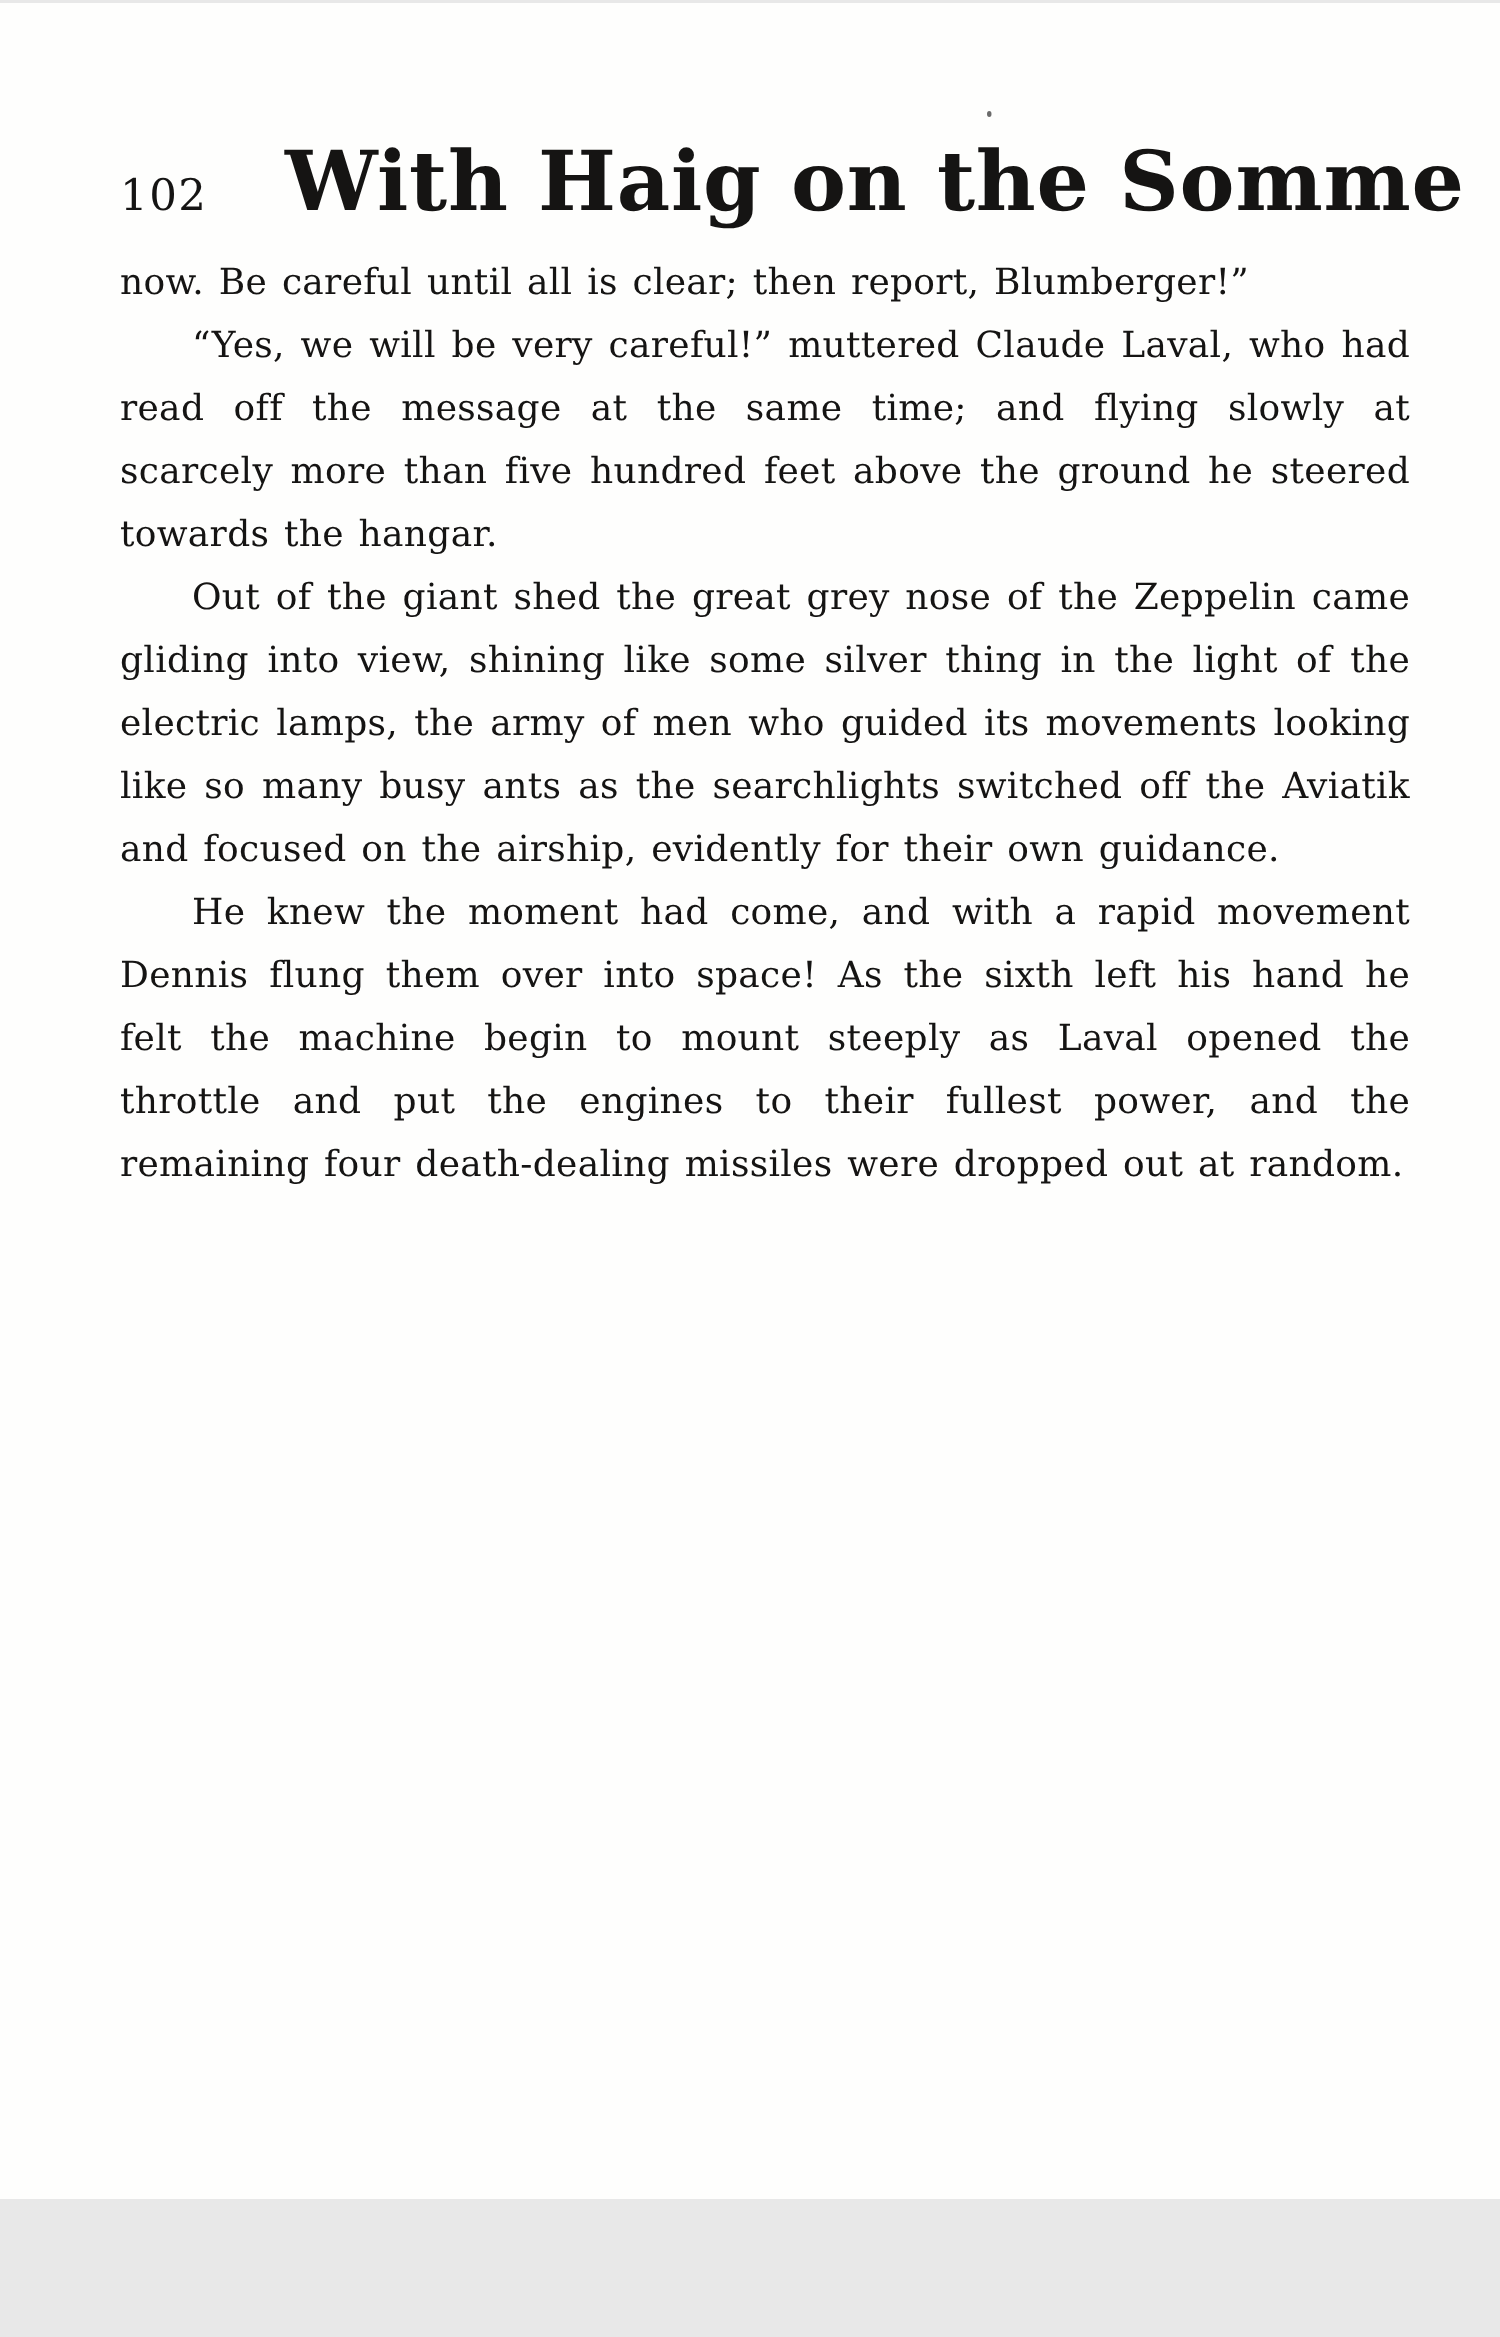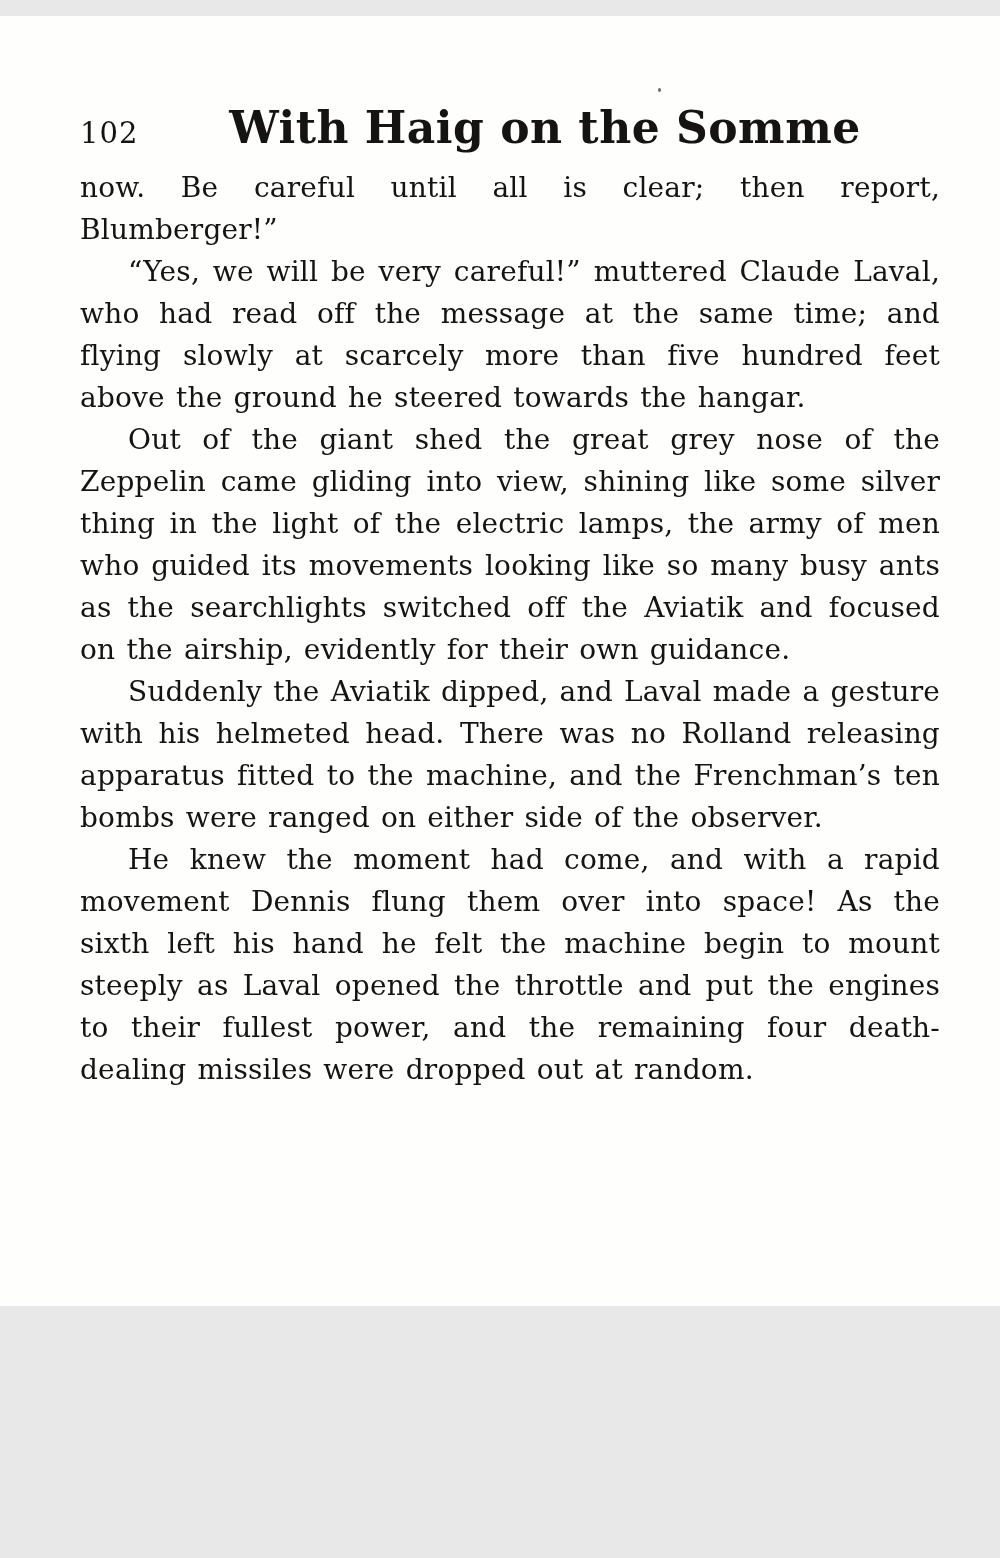--- a/index.html
+++ b/index.html
@@ -3,22 +3,22 @@
 <meta charset="utf-8">
 <style>
   html, body {
     margin: 0;
     padding: 0;
     background: #e8e8e8;
   }
   .page {
     position: relative;
     width: 1000px;
-    height: 1290px;
-    margin: 16px auto;
+    height: 1464px;
+    margin: 2px auto;
     background: #fefefdff;
     box-sizing: border-box;
     padding: 86px 60px 0 80px;
     font-family: "DejaVu Serif", "Liberation Serif", serif;
     color: #151413;
     overflow: hidden;
   }
   .page-header {
     display: flex;
     align-items: baseline;
@@ -27,32 +27,32 @@
   .page-number {
     font-size: 29px;
     letter-spacing: 1px;
     width: 110px;
     flex: 0 0 auto;
   }
   .page-title {
     flex: 1 1 auto;
     margin: 0;
     text-align: center;
-    font-size: 44px;
+    font-size: 55px;
     font-weight: bold;
     letter-spacing: 0.5px;
     white-space: nowrap;
     font-family: "DejaVu Serif", "Liberation Serif", serif;
   }
   .header-spacer {
     width: 40px;
     flex: 0 0 auto;
   }
   .page-body {
-    font-size: 28px;
+    font-size: 24px;
     line-height: 42px;
     text-align: justify;
     letter-spacing: 0.2px;
     word-spacing: 2px;
   }
   .para {
     margin: 0;
     text-indent: 48px;
   }
   .para.no-indent {
@@ -78,17 +78,16 @@
   <header class="page-header">
     <span class="page-number">102</span>
     <h1 class="page-title">With Haig on the Somme</h1>
     <span class="header-spacer"></span>
   </header>
 
   <main class="page-body">
     <p class="para no-indent">now.  Be careful until all is clear; then report, Blumberger!”</p>
     <p class="para">“Yes, we will be very careful!” muttered Claude Laval, who had read off the message at the same time; and flying slowly at scarcely more than five hundred feet above the ground he steered towards the hangar.</p>
     <p class="para">Out of the giant shed the great grey nose of the Zeppelin came gliding into view, shining like some silver thing in the light of the electric lamps, the army of men who guided its movements looking like so many busy ants as the searchlights switched off the Aviatik and focused on the airship, evidently for their own guidance.</p>
-    <p class="para">Suddenly the Aviatik dipped, and Laval made a gesture with his helmeted head.  There was no Rolland releasing apparatus fitted to the machine, and the Frenchman’s ten bombs were ranged on either side of the observer.</p>
     <p class="para">He knew the moment had come, and with a rapid movement Dennis flung them over into space!  As the sixth left his hand he felt the machine begin to mount steeply as Laval opened the throttle and put the engines to their fullest power, and the remaining four death-dealing missiles were dropped out at random.</p>
   </main>
 
 </div>
 
 </body></html>

